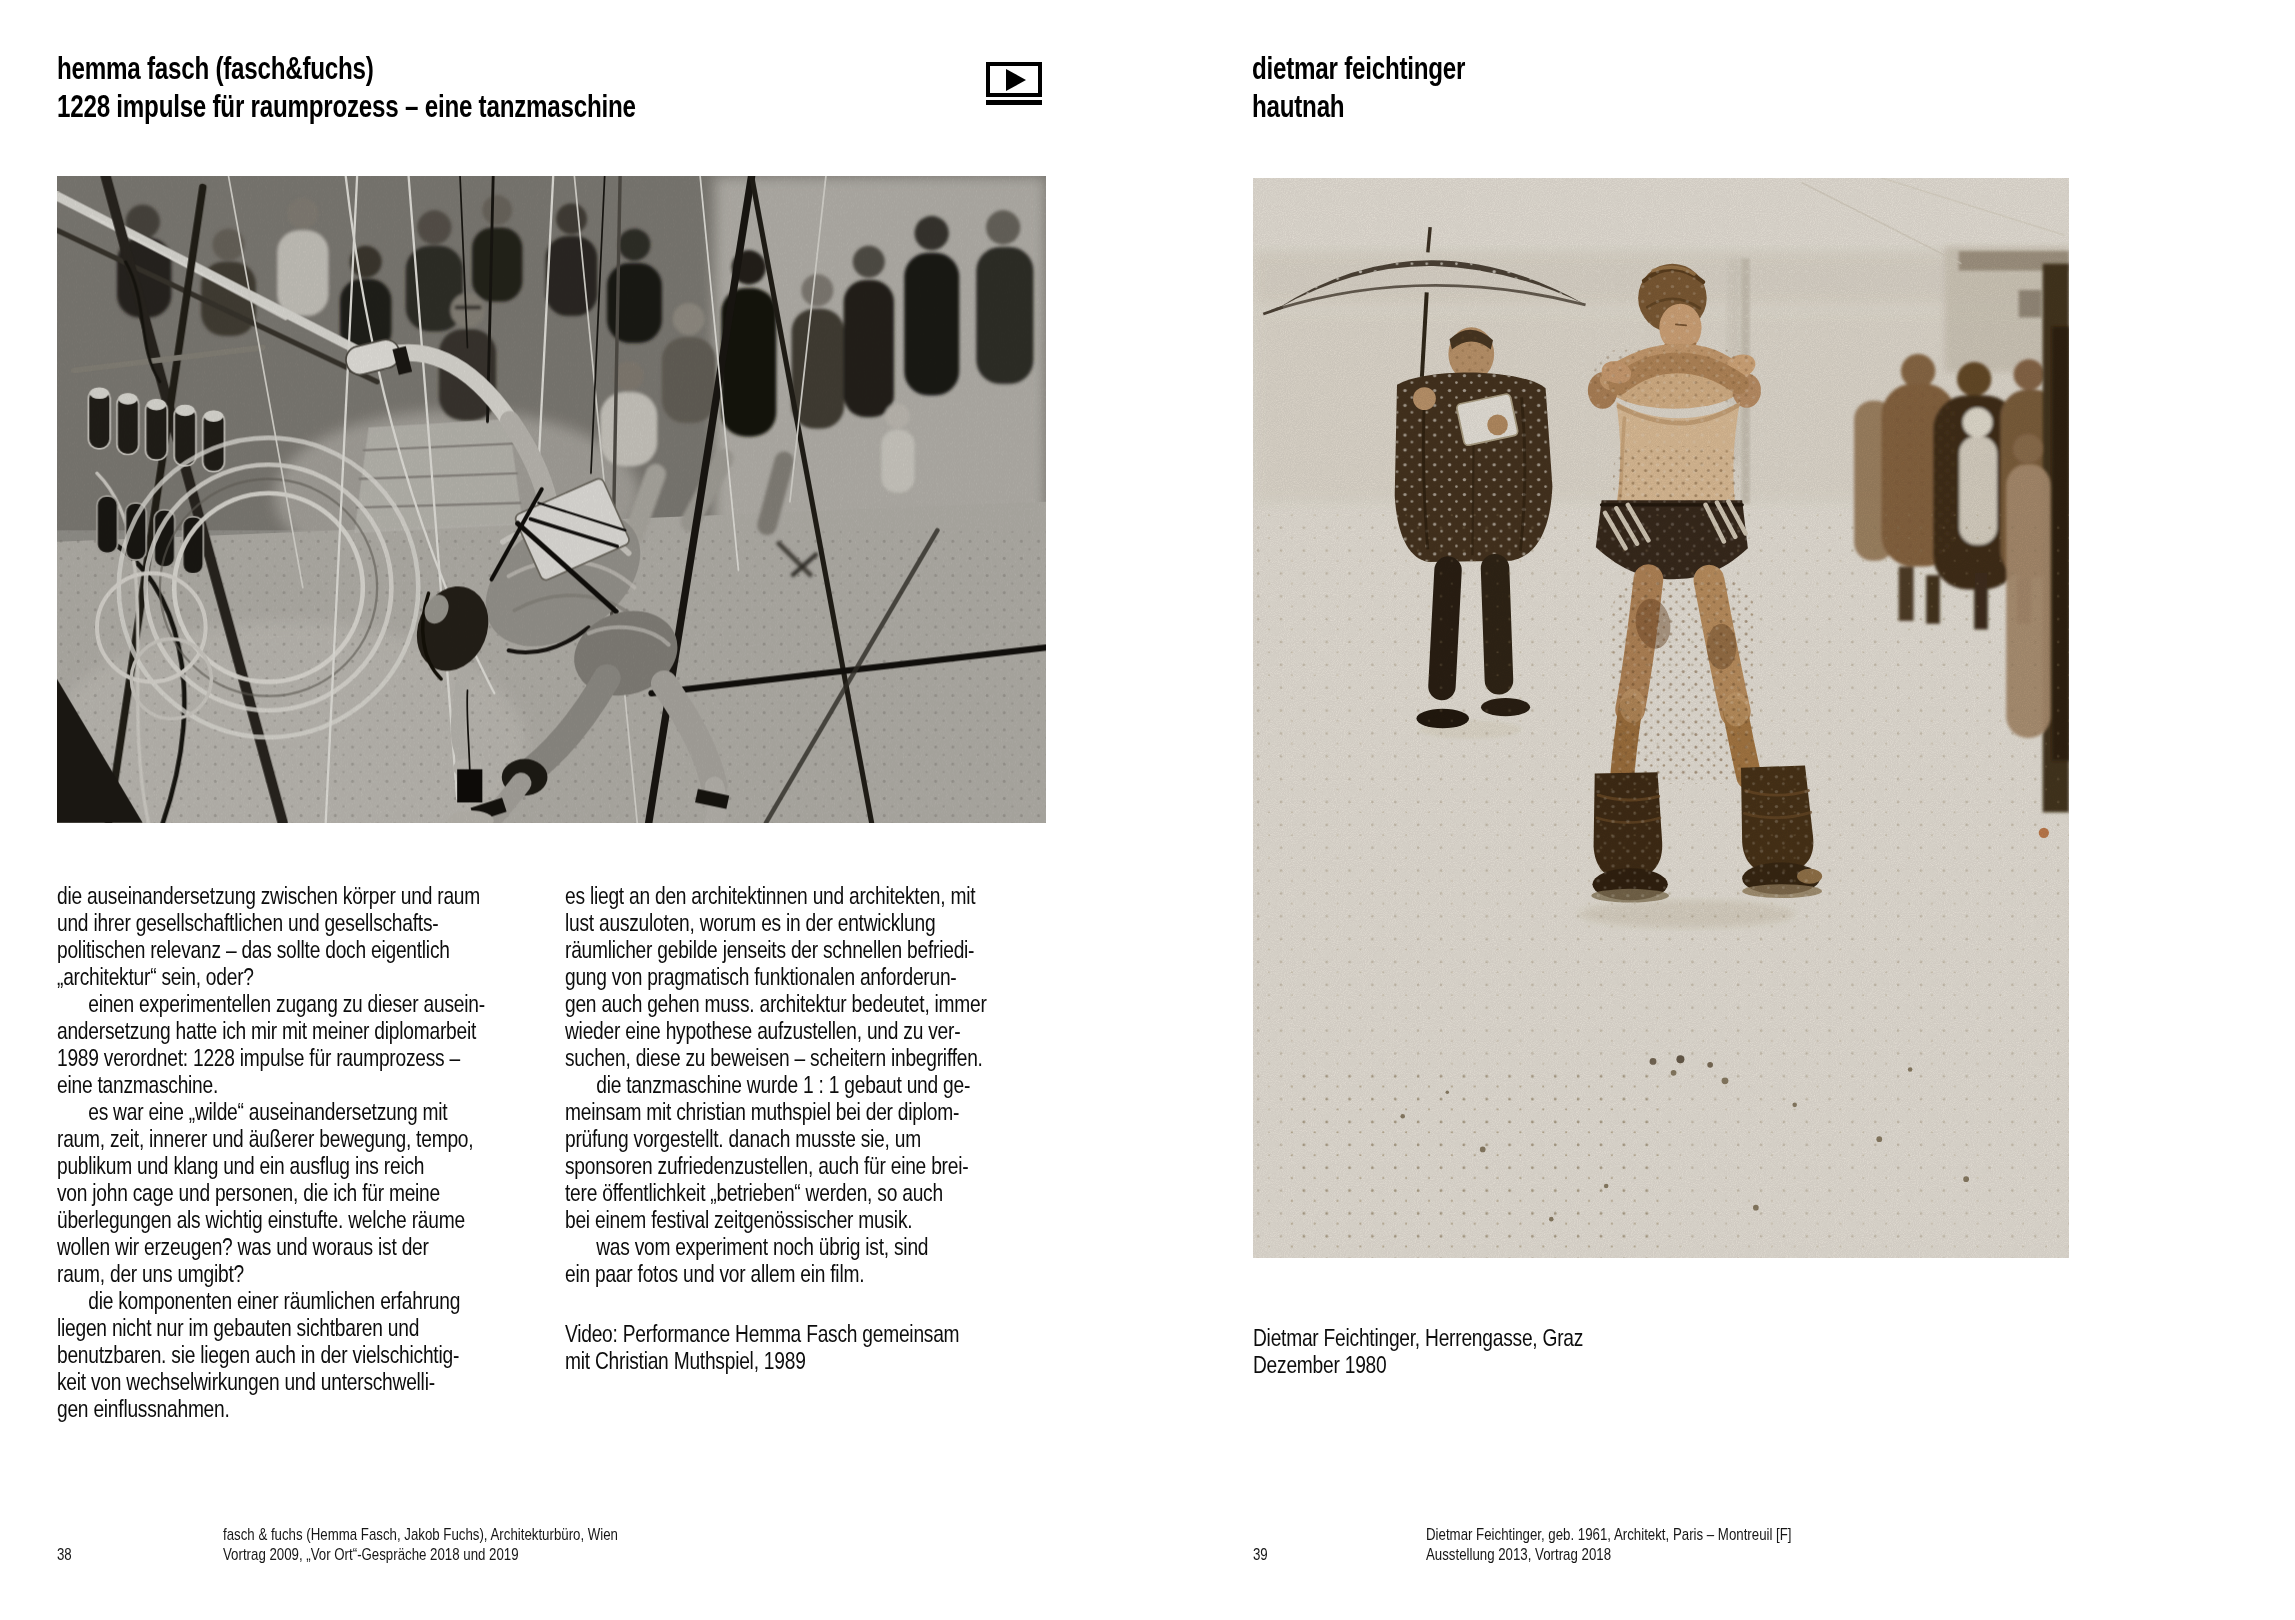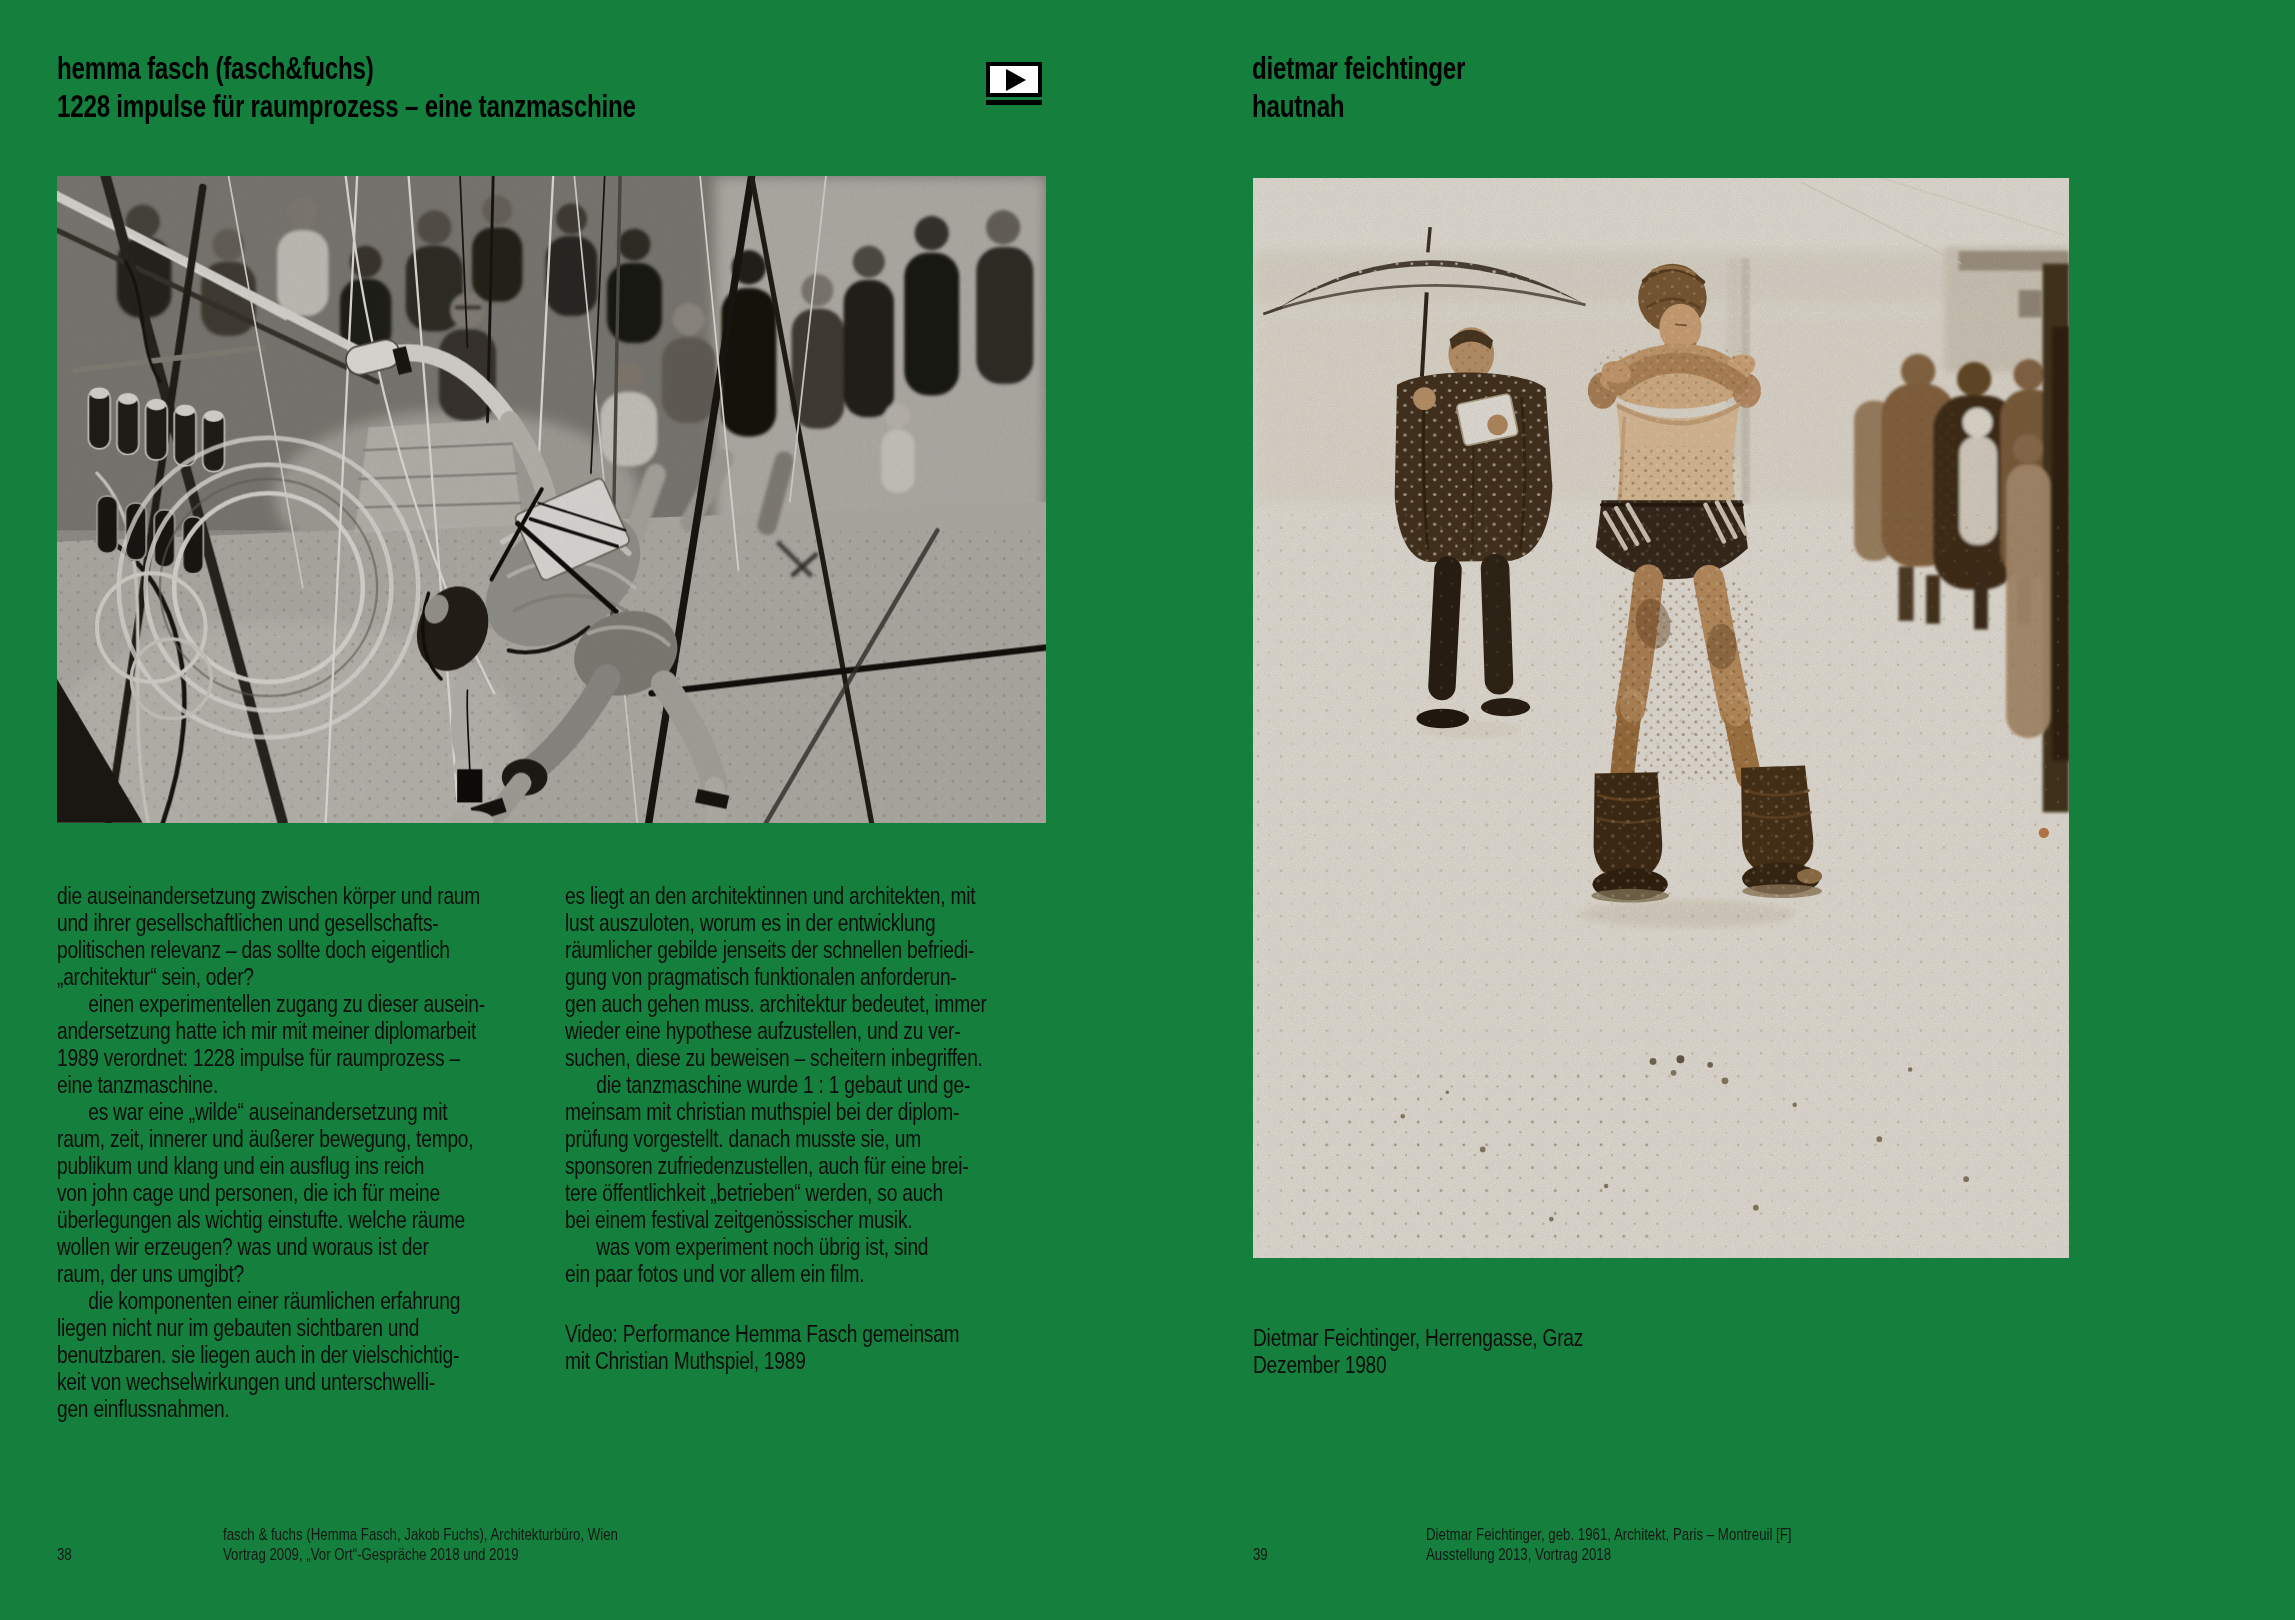--- a/index.html
+++ b/index.html
@@ -1,16 +1,16 @@
 <!DOCTYPE html>
 <html style="font-size:9.1px"><head>
 <meta charset="utf-8">
 <style>
   html,body{margin:0;padding:0;background:#e8e8e8}
-  .spread{position:relative;width:2295px;height:1620px;background:#15803d;overflow:hidden;
+  .spread{position:relative;width:2295px;height:1620px;background:#ffffff;overflow:hidden;
           font-family:"Liberation Sans","DejaVu Sans",sans-serif;color:#000}
   .abs{position:absolute}
   figure{margin:0}
   .cond{transform:scaleX(.78);transform-origin:0 0;white-space:nowrap}
   .title{font-size:31px;font-weight:bold;line-height:38px;letter-spacing:-0.3px;color:#000}
   .body-col{font-size:24.6px;line-height:27px;letter-spacing:-0.3px;color:#0d0d0d}
   .ln{white-space:nowrap}
   .indent{padding-left:40px}
   .caption{font-size:24.6px;line-height:27px;letter-spacing:-0.3px;color:#0d0d0d}
   .footer{font-size:17px;line-height:20px;letter-spacing:0;color:#161616}

